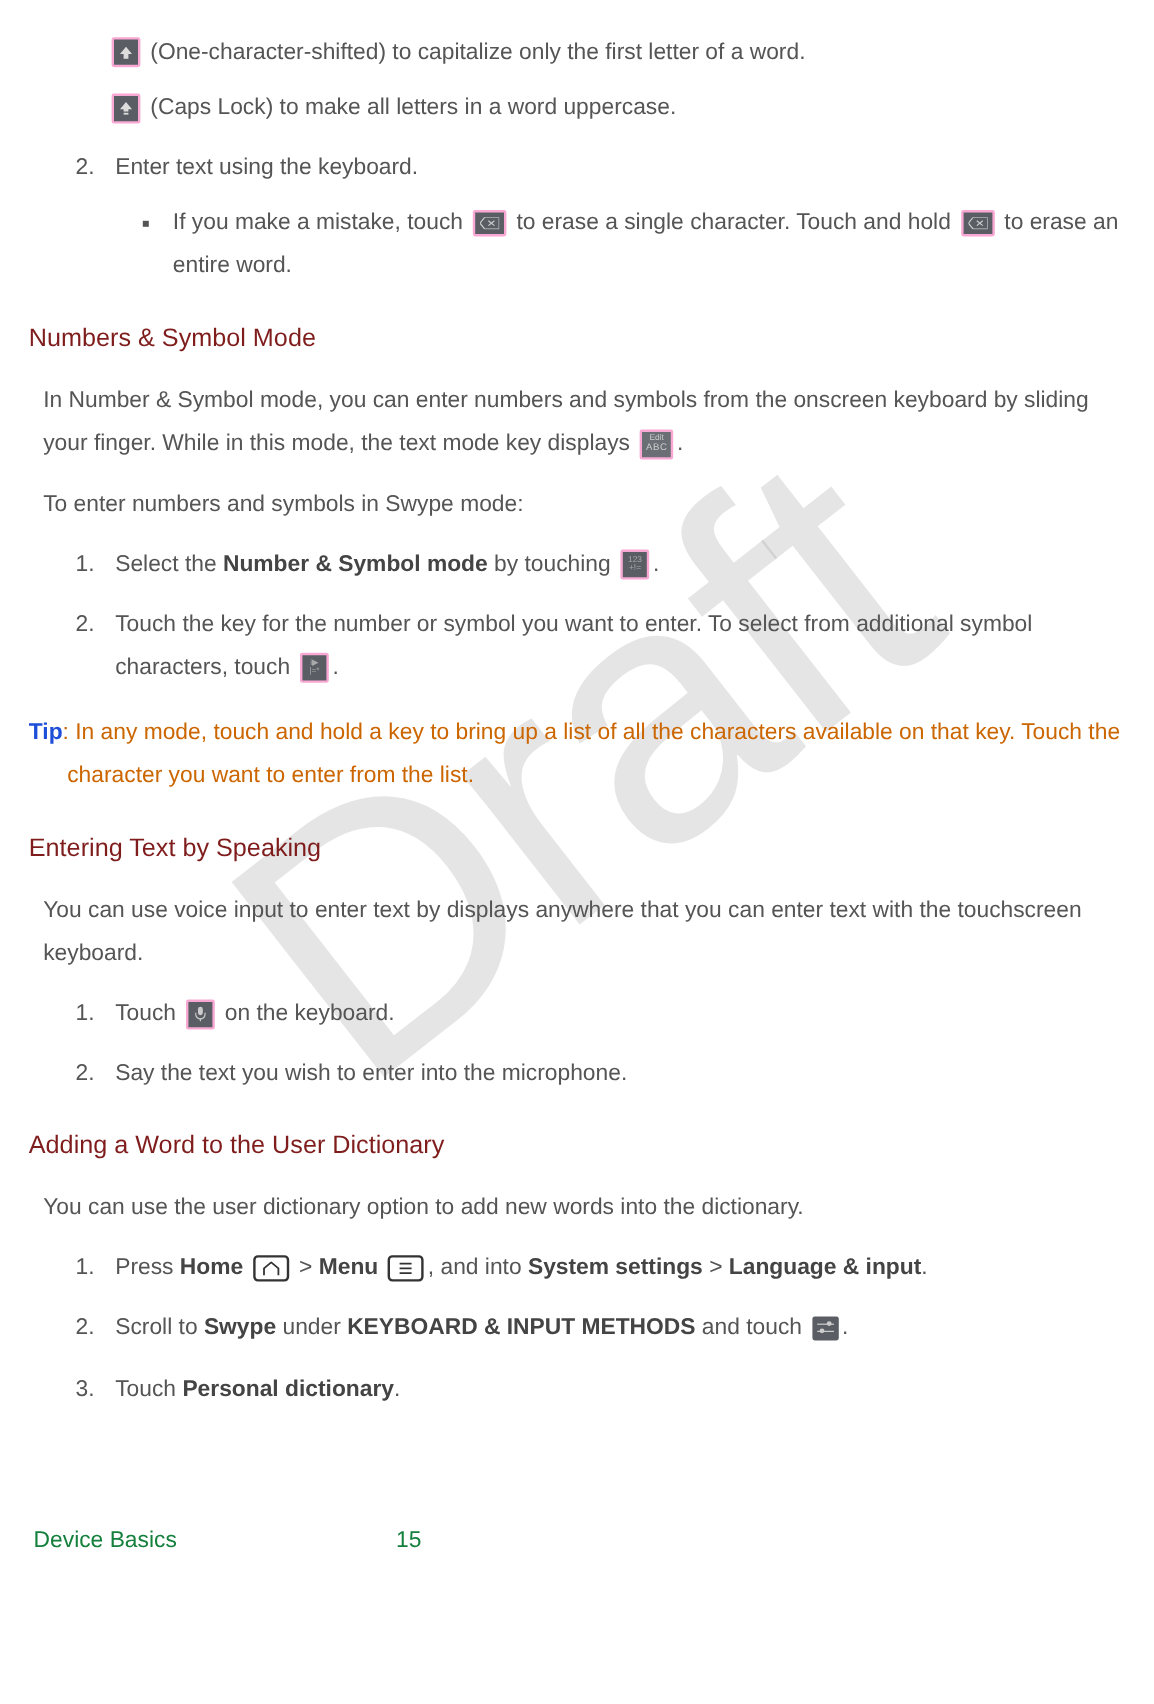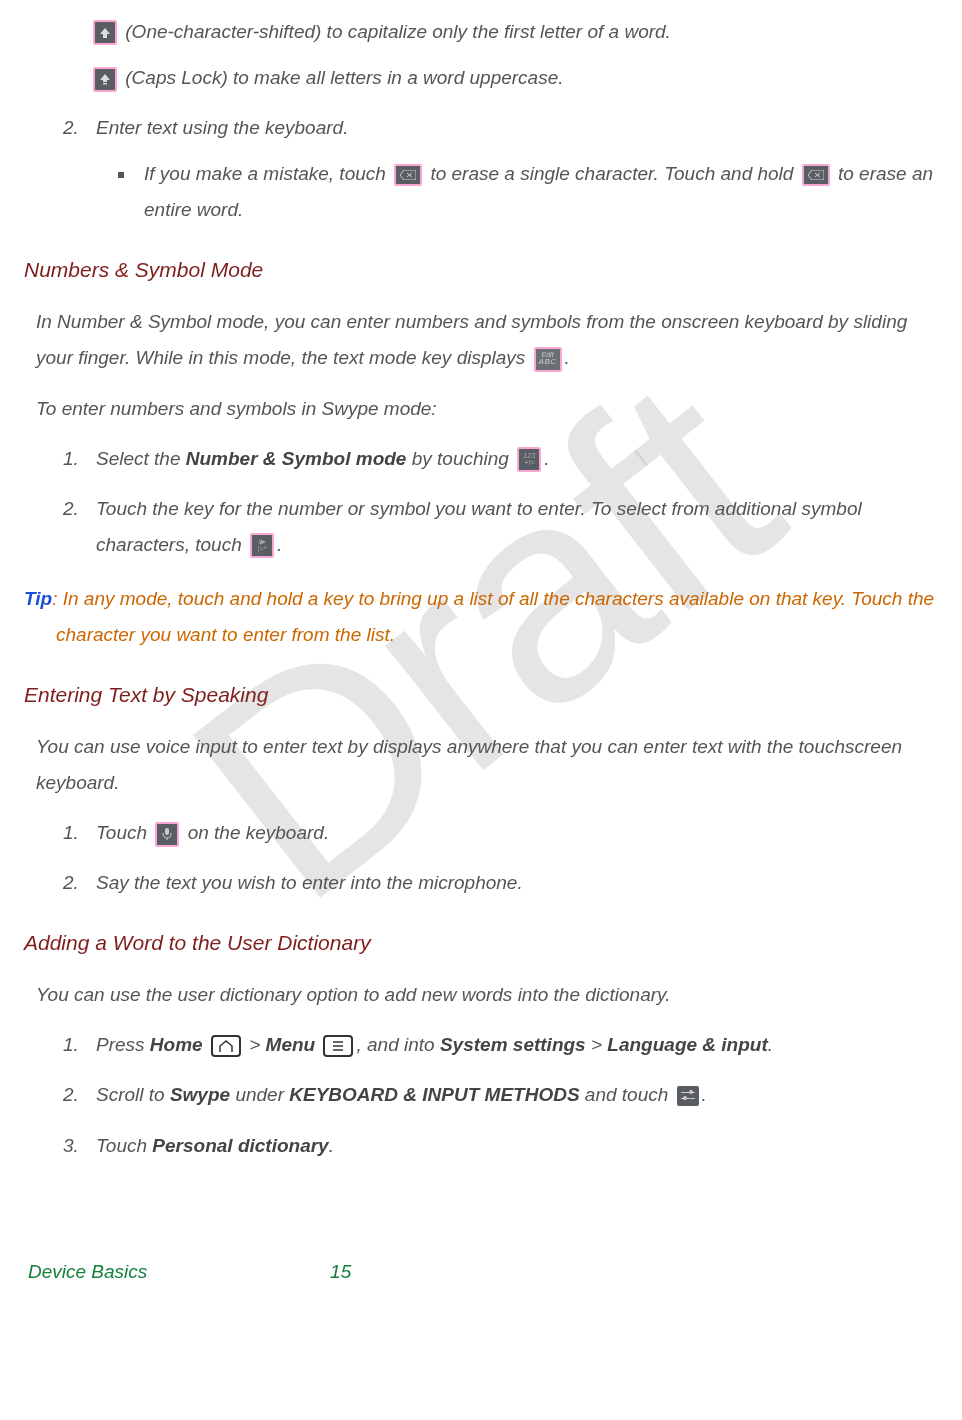--- a/index.html
+++ b/index.html
@@ -21,21 +21,21 @@
     transform: translate(-50%, -50%) rotate(-38deg);
     font-size: 300px;
     color: rgba(150,150,150,0.25);
     font-family: Arial, sans-serif;
     font-weight: 400;
     z-index: 0;
     pointer-events: none;
     user-select: none;
     letter-spacing: -6px;
   }
-  .content { position: relative; z-index: 1; padding-top: 4px; font-style: italic; }
+  .content { position: relative; z-index: 1; padding-top: 16px; }
   .heading-blue {
     color: #7f1d1d;
     font-size: 21px;
     margin-top: 22px;
     margin-bottom: 14px;
   }
   .para { margin: 14px 12px; }
   ol.num-list {
     list-style: decimal;
     padding-left: 60px;

